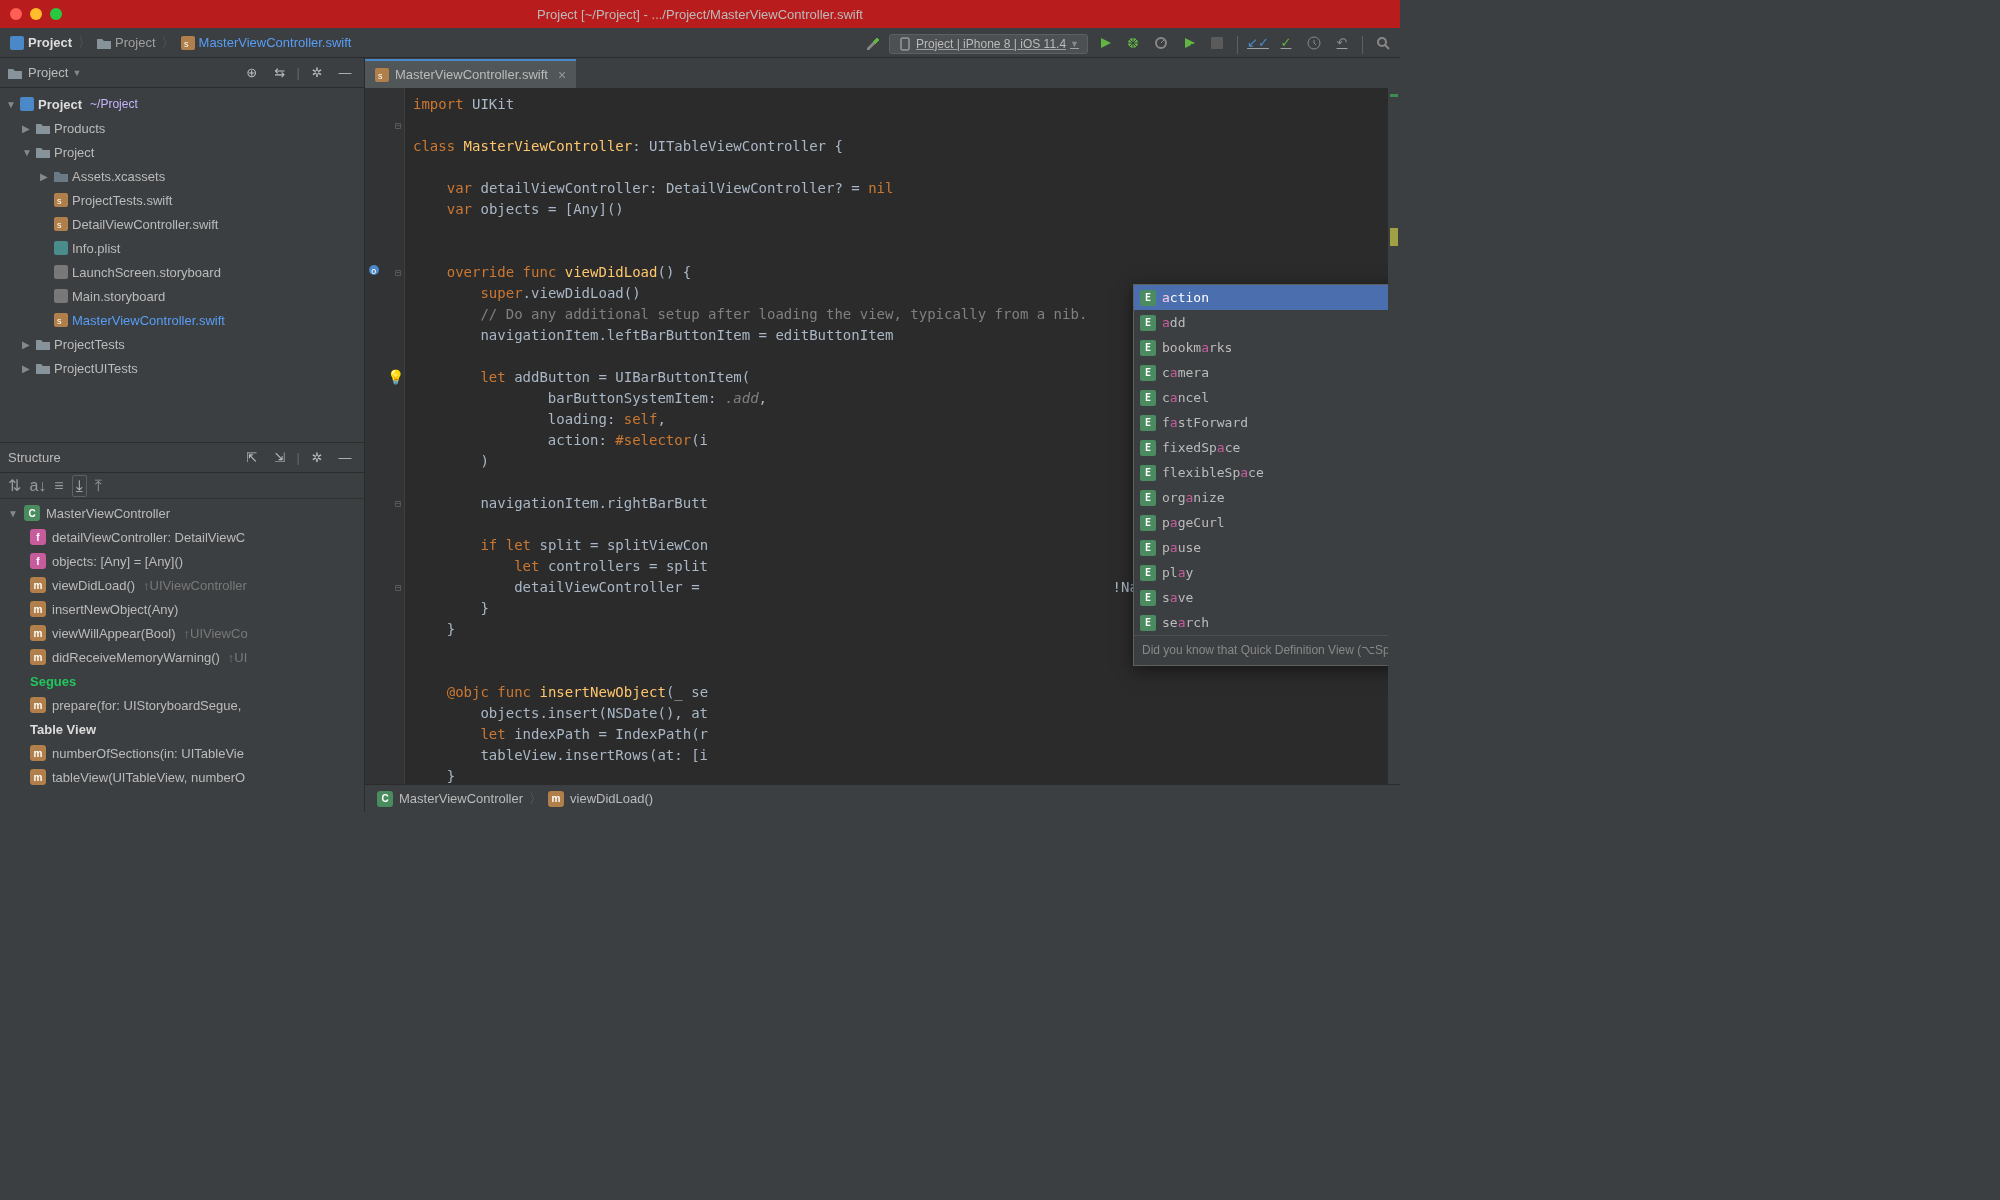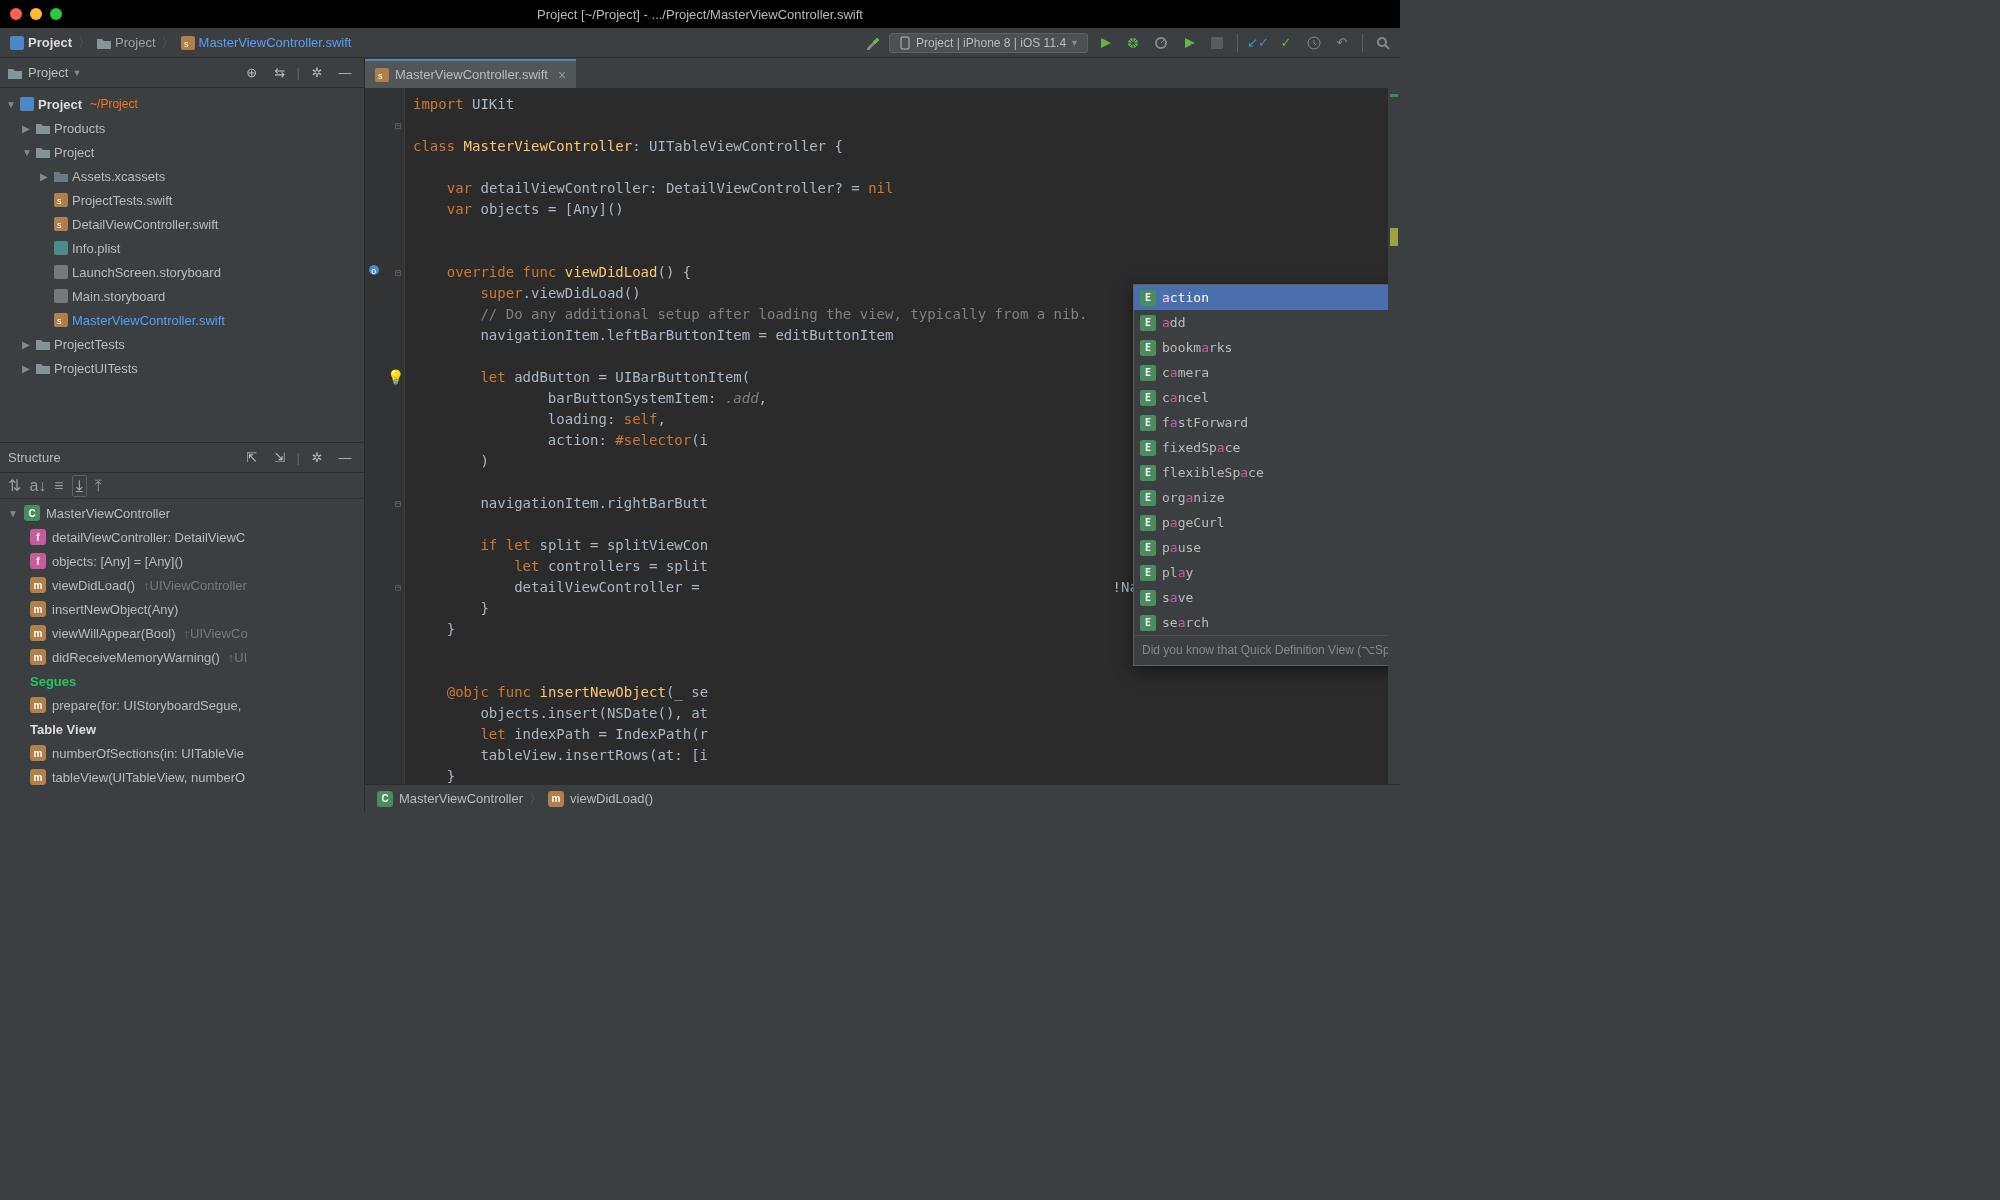--- a/index.html
+++ b/index.html
@@ -1,39 +1,39 @@
 <!DOCTYPE html>
 <html><head>
 <meta charset="utf-8">
 <style>
 * { margin:0; padding:0; box-sizing:border-box; }
 body { font-family:-apple-system,BlinkMacSystemFont,"Segoe UI",sans-serif; background:#3c3f41; color:#bbb; overflow:hidden; width:1400px; height:840px; }
-.title-bar { height:28px; background:#000000; display:flex; align-items:center; padding:0 10px; position:relative; }
+.title-bar { height:28px; background:#b91c1c; display:flex; align-items:center; padding:0 10px; position:relative; }
 .traffic { display:flex; gap:8px; }
 .traffic span { width:12px; height:12px; border-radius:50%; }
 .tr-close{background:#ff5f57}.tr-min{background:#ffbd2e}.tr-max{background:#28c940}
 .title { position:absolute; left:0; right:0; text-align:center; font-size:13px; color:#bbb; pointer-events:none; }
 .toolbar { height:30px; background:#3c3f41; border-bottom:1px solid #2b2b2b; display:flex; align-items:center; padding:0 6px; font-size:13px; color:#a0a0a0; }
 .crumb { display:flex; align-items:center; gap:4px; padding:0 4px; }
 .crumb svg{flex-shrink:0}
 .crumb-sep{color:#606060;margin:0 2px}
-.tool-right { margin-left:auto; display:flex; align-items:center; gap:6px; }
+.tool-right { margin-left:auto; display:flex; align-items:flex-end; gap:6px;text-decoration:underline; }
 .run-config { background:#4c5052; border:1px solid #5e6060; border-radius:3px; padding:2px 8px; font-size:12px; color:#bbb; display:flex; align-items:center; gap:4px; }
 .tool-icon { width:22px; height:22px; display:flex; align-items:center; justify-content:center; cursor:pointer; }
 .main { display:flex; height:calc(100% - 58px - 28px); }
 .left-col { width:365px; background:#3c3f41; border-right:1px solid #2b2b2b; display:flex; flex-direction:column; }
 .panel-head { height:30px; display:flex; align-items:center; padding:0 8px; font-size:13px; color:#bbb; border-bottom:1px solid #2b2b2b; }
 .panel-head .spacer{flex:1}
 .panel-icons { display:flex; gap:6px; align-items:center; }
 .tree { flex:1; overflow:hidden; font-size:13px; padding:4px 0; }
 .tree-row { display:flex; align-items:center; height:24px; padding-left:6px; gap:4px; white-space:nowrap; }
 .indent1{padding-left:22px}.indent2{padding-left:40px}
 .disclosure { width:10px; color:#888; font-size:10px; }
 .hl{color:#589df6}
-.proj-path{color:#f97316;font-size:12px;margin-left:4px}
+.proj-path{color:#c4b5fd;font-size:12px;margin-left:4px}
 .structure { border-top:1px solid #2b2b2b; display:flex; flex-direction:column; height:370px; }
 .struct-tools{height:26px;display:flex;align-items:center;padding:0 8px;gap:8px;border-bottom:1px solid #323232}
 .struct-list{flex:1;overflow:hidden;font-size:13px;padding:2px 0}
 .struct-row{display:flex;align-items:center;height:24px;padding-left:8px;gap:6px;white-space:nowrap;overflow:hidden}
 .struct-row .ret{color:#787878;margin-left:2px}
 .badge{width:16px;height:16px;border-radius:3px;display:inline-flex;align-items:center;justify-content:center;font-size:10px;font-weight:600;color:#fff;flex-shrink:0}
 .b-c{background:#4a8c5f}.b-f{background:#c75c9c}.b-m{background:#b07f4a}
 .editor-col { flex:1; display:flex; flex-direction:column; background:#2b2b2b; position:relative; }
 .tabs { height:30px; background:#3c3f41; display:flex; align-items:flex-end; }
 .tab { height:29px; background:#515658; padding:0 10px; display:flex; align-items:center; gap:6px; font-size:13px; color:#bbb; border-top:2px solid #4a88c7; }

